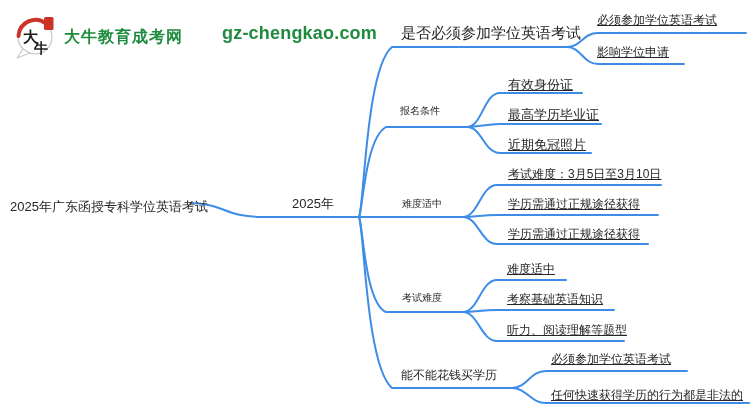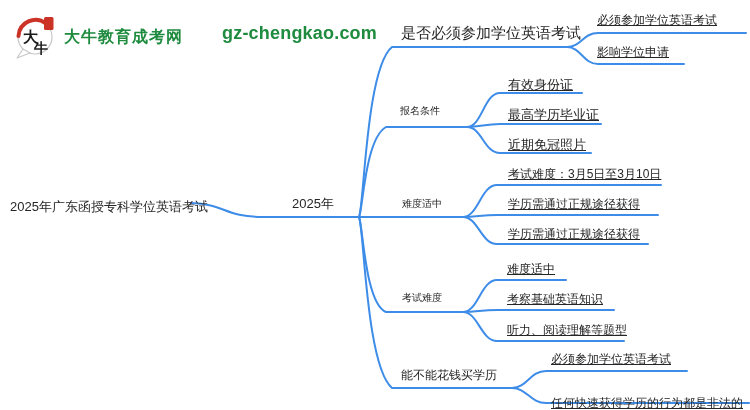--- a/index.html
+++ b/index.html
@@ -113,15 +113,15 @@
   <div class="node node-leaf" style="left:508px;top:197px">学历需通过正规途径获得</div>
   <div class="node node-leaf" style="left:508px;top:227px">学历需通过正规途径获得</div>
 
   <div class="node node-branch" style="left:402px;top:290px">考试难度</div>
   <div class="node node-leaf" style="left:507px;top:262px">难度适中</div>
   <div class="node node-leaf" style="left:507px;top:292px">考察基础英语知识</div>
   <div class="node node-leaf" style="left:507px;top:323px">听力、阅读理解等题型</div>
 
   <div class="node node-branch md" style="left:401px;top:368px">能不能花钱买学历</div>
   <div class="node node-leaf" style="left:551px;top:352px">必须参加学位英语考试</div>
-  <div class="node node-leaf" style="left:551px;top:396px">任何快速获得学历的行为都是非法的</div>
+  <div class="node node-leaf" style="left:551px;top:388px">任何快速获得学历的行为都是非法的</div>
 
 </div>
 
 </body></html>

